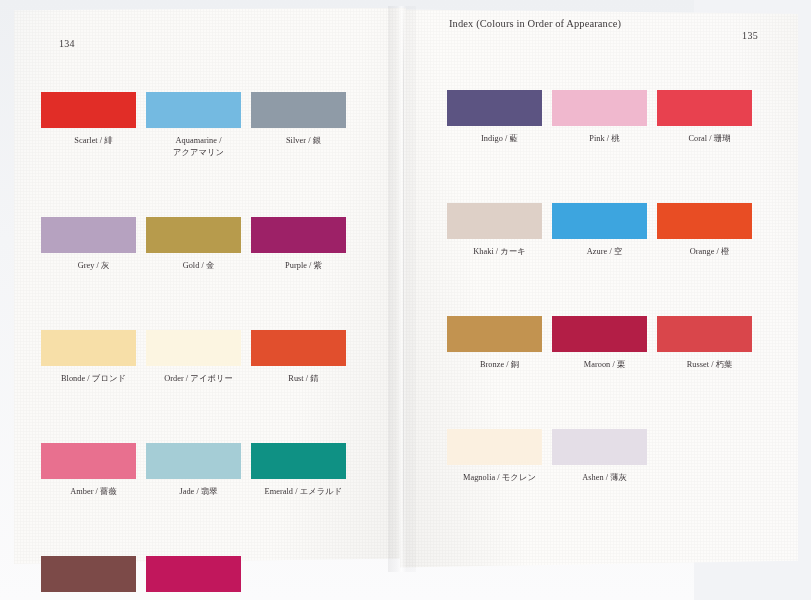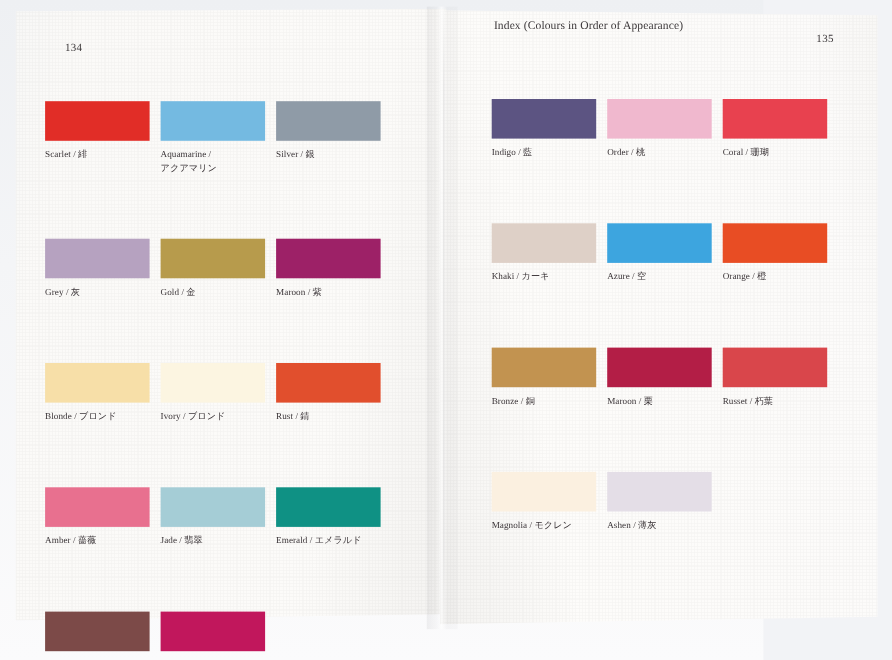--- a/index.html
+++ b/index.html
@@ -41,21 +41,21 @@
   .folio{position:absolute;font-size:10px;color:#3e3a3c;letter-spacing:.3px;}
   .pg-left-folio{left:45px;top:30px;}
   .pg-right-folio{right:40px;top:24px;}
   .index-title{position:absolute;left:49px;top:12px;font-size:10.5px;color:#3e3a3c;letter-spacing:.1px;}
 
   
   .grid{position:absolute;display:grid;grid-template-columns:repeat(3,105px);}
   .grid-left{left:41px;top:92px;grid-row-gap:58px;}
   .grid-right{left:447px;top:90px;grid-row-gap:58px;}
 
-  .cell{width:105px;}
+  .cell{width:105px;text-align:center;}
   .swatch{width:95px;height:36px;display:block;}
   .caption{margin-top:7px;font-size:8.3px;line-height:12px;color:#3b3538;
     letter-spacing:.05px;white-space:pre-line;}
   .cell.empty .swatch{visibility:hidden;}
   .cell.empty .caption{visibility:hidden;}
 
   
   .grain{position:absolute;inset:0;pointer-events:none;opacity:.035;
     background-image:
       repeating-linear-gradient(0deg,rgba(0,0,0,.5) 0 1px,transparent 1px 3px),
@@ -98,29 +98,29 @@
       <div class="cell">
         <span class="swatch" style="background: rgb(182, 162, 192);"></span>
         <div class="caption">Grey / 灰</div>
       </div>
       <div class="cell">
         <span class="swatch" style="background: rgb(183, 155, 76);"></span>
         <div class="caption">Gold / 金</div>
       </div>
       <div class="cell">
         <span class="swatch" style="background: rgb(157, 33, 103);"></span>
-        <div class="caption">Maroon / 紫</div>
+        <div class="caption">Purple / 紫</div>
       </div>
       <div class="cell">
         <span class="swatch" style="background: rgb(247, 223, 168);"></span>
         <div class="caption">Blonde / ブロンド</div>
       </div>
       <div class="cell">
         <span class="swatch" style="background: rgb(252, 245, 225);"></span>
-        <div class="caption">Ivory / ブロンド</div>
+        <div class="caption">Order / アイボリー</div>
       </div>
       <div class="cell">
         <span class="swatch" style="background: rgb(225, 79, 45);"></span>
         <div class="caption">Rust / 錆</div>
       </div>
       <div class="cell">
         <span class="swatch" style="background: rgb(232, 112, 143);"></span>
         <div class="caption">Amber / 薔薇</div>
       </div>
       <div class="cell">
@@ -140,21 +140,21 @@
         <div class="caption">Plum / 深紫</div>
       </div>
     </div>
   <div class="grid grid-right" id="grid-right">
       <div class="cell">
         <span class="swatch" style="background: rgb(92, 84, 130);"></span>
         <div class="caption">Indigo / 藍</div>
       </div>
       <div class="cell">
         <span class="swatch" style="background: rgb(240, 184, 206);"></span>
-        <div class="caption">Order / 桃</div>
+        <div class="caption">Pink / 桃</div>
       </div>
       <div class="cell">
         <span class="swatch" style="background: rgb(232, 65, 79);"></span>
         <div class="caption">Coral / 珊瑚</div>
       </div>
       <div class="cell">
         <span class="swatch" style="background: rgb(222, 208, 199);"></span>
         <div class="caption">Khaki / カーキ</div>
       </div>
       <div class="cell">

